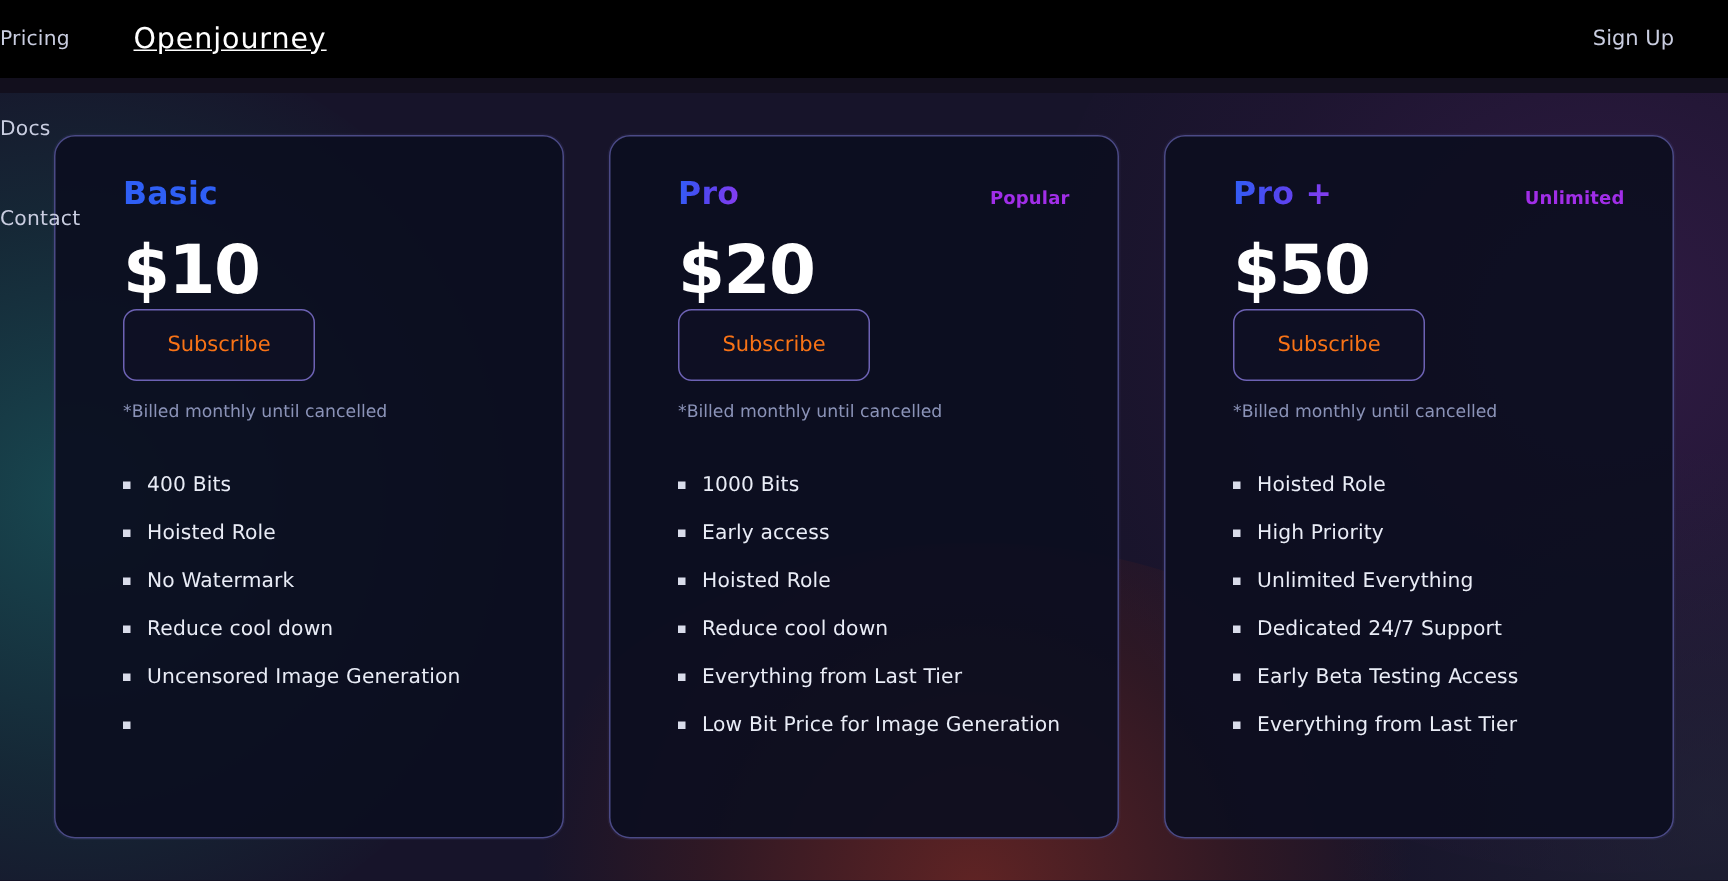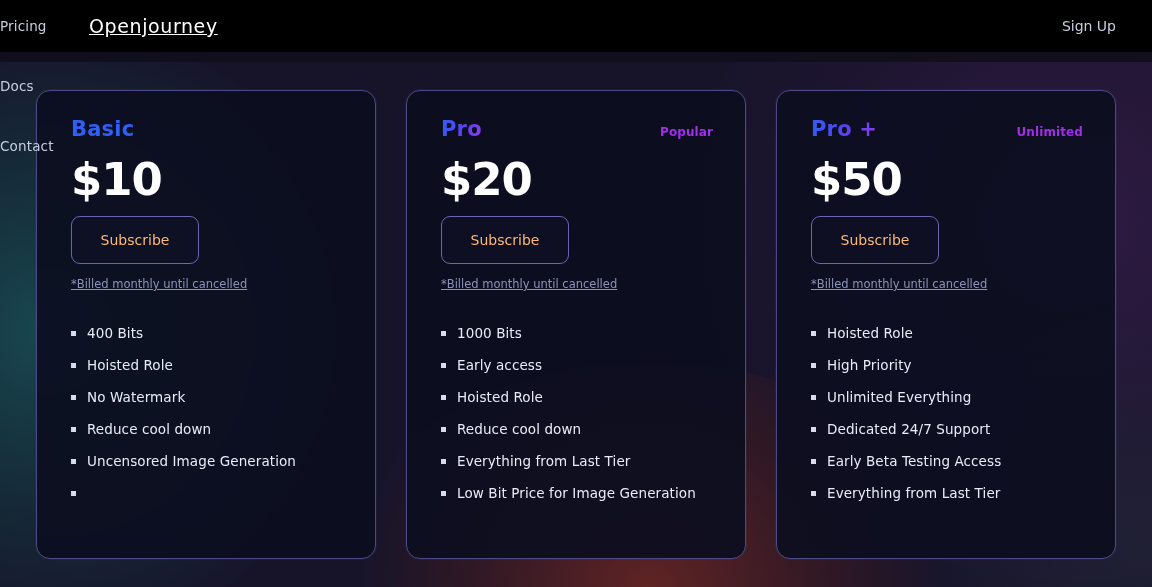--- a/index.html
+++ b/index.html
@@ -102,21 +102,21 @@
     align-items:flex-start;
     gap:30px;
     padding-top:28px;
   }
   .price-card {
     width:340px;
     height:469px;
     background:rgba(12,14,32,.92);
     border:1px solid #4b4a86;
     border-radius:14px;
-    padding:26px 32px 0 34px;
+    padding:26px 32px 0 45px;
     position:relative;
     box-shadow:0 0 0 1px rgba(98,94,170,.10);
   }
   .card-head {
     display:flex;
     align-items:baseline;
     justify-content:space-between;
     height:26px;
   }
   .tier-name {
@@ -145,40 +145,39 @@
   .price {
     margin-top:13px;
     font-size:45px;
     font-weight:bold;
     letter-spacing:-1px;
     color:#ffffff;
     line-height:1.05;
     white-space:nowrap;
   }
   .subscribe-btn {
-    margin-top:13px;
+    margin-top:3px;
     width:128px;
     height:48px;
     background:rgba(16,16,38,.55);
     border:1px solid #6d62b4;
     border-radius:9px;
-    color:#fdba74;
+    color:#f97316;
     font-size:14px;
     font-family:"DejaVu Sans", sans-serif;
     cursor:pointer;
     display:flex;
     align-items:center;
     justify-content:center;
   }
   .billing-note {
     margin-top:13px;
     font-size:11.5px;
     color:#8b93b8;
     white-space:nowrap;
-    text-decoration:underline;
   }
   .feature-list {
     margin-top:26px;
     list-style:none;
   }
   .feature-list li {
     display:flex;
     align-items:center;
     gap:11px;
     height:32px;

